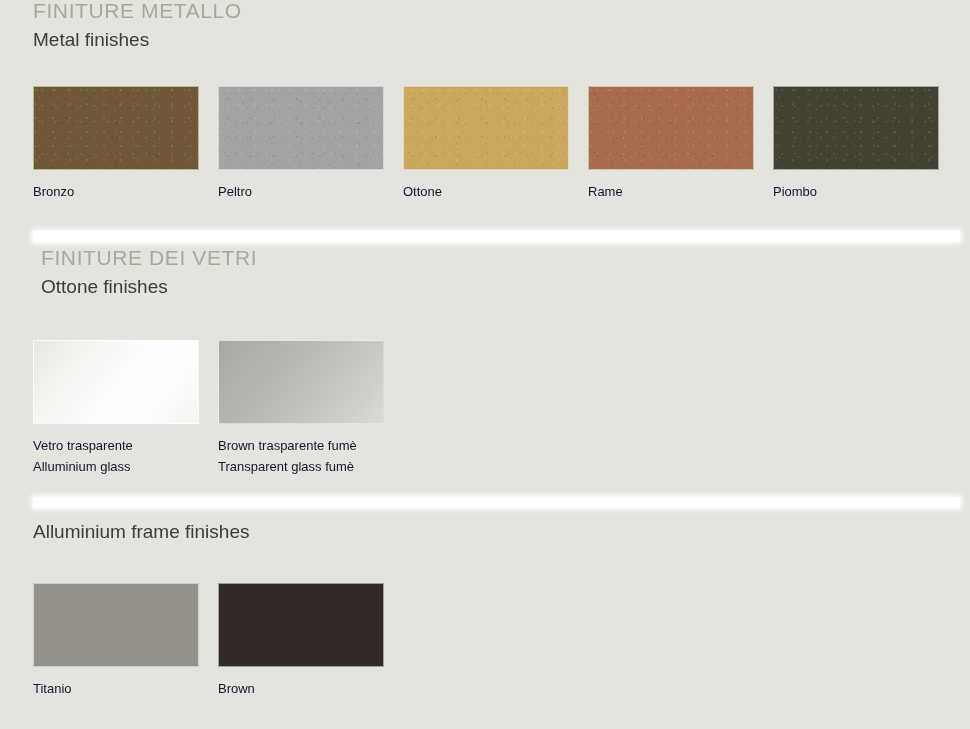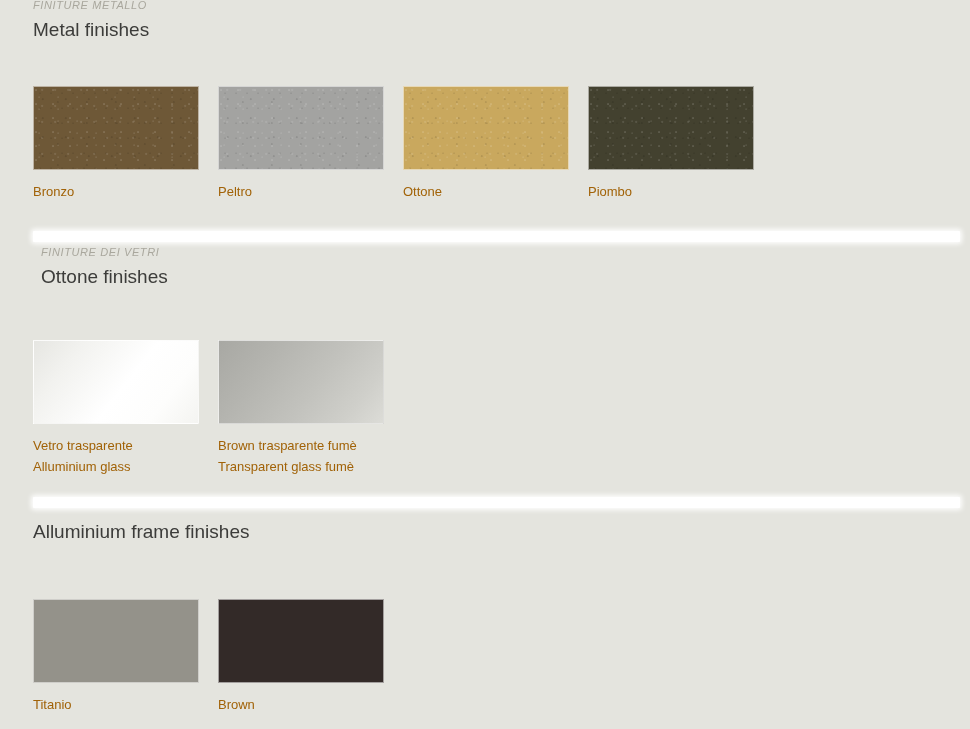--- a/index.html
+++ b/index.html
@@ -29,28 +29,27 @@
     width: 970px;
   }
   #section-metal  { top: 0px; }
   #section-glass  { top: 247px; padding-left: 8px; }
   #section-frames { top: 513px; }
 
   .section-heading {
     padding-left: 33px;
   }
   .heading-it {
-    font-size: 11px;
+    font-size: 21px;
     letter-spacing: 0.6px;
     color: #a9a79d;
     font-weight: 400;
     line-height: 1.0;
     margin: 0;
     white-space: nowrap;
-    font-style: italic;
   }
   .heading-en {
     font-size: 19px;
     color: #3c3c3a;
     font-weight: 400;
     line-height: 1.0;
     margin: 9px 0 0 0;
     white-space: nowrap;
   }
 
@@ -69,38 +68,38 @@
 
   
   .swatch-row {
     position: absolute;
     left: 33px;
     display: flex;
     gap: 19px;
   }
   #row-metal  { top: 86px; }
   #row-glass  { top: 93px; align-items: center; }
-  #row-frames { top: 86px; }
+  #row-frames { top: 70px; }
 
   .swatch-item {
     width: 166px;
   }
 
   .swatch-chip {
     width: 166px;
     height: 84px;
     border: 1px solid rgba(255,255,255,0.55);
     box-sizing: border-box;
     position: relative;
   }
 
   .swatch-label {
     margin-top: 11px;
     font-size: 13px;
-    color: #a16207;
+    color: #0f172a;
     line-height: 1.62;
     white-space: nowrap;
   }
   .swatch-label .label-line {
     display: block;
   }
 
   
   .textured::after {
     content: "";
@@ -144,20 +143,26 @@
         </div>
       </div>
 
       <div class="swatch-item">
         <div class="swatch-chip textured" style="background: rgb(201, 168, 94);"></div>
         <div class="swatch-label">
           <span class="label-line">Ottone</span>
         </div>
       </div>
 
+      <div class="swatch-item">
+        <div class="swatch-chip textured" style="background: rgb(169, 107, 78);"></div>
+        <div class="swatch-label">
+          <span class="label-line">Rame</span>
+        </div>
+      </div>
 
       <div class="swatch-item">
         <div class="swatch-chip textured" style="background: rgb(67, 65, 47);"></div>
         <div class="swatch-label">
           <span class="label-line">Piombo</span>
         </div>
       </div>
 
     </div>
   </div>

